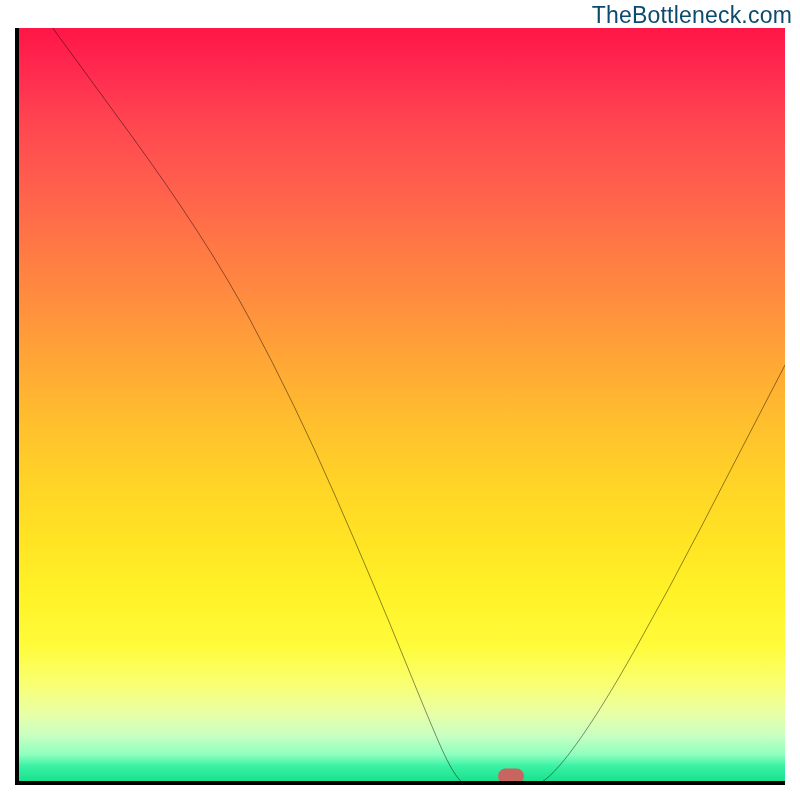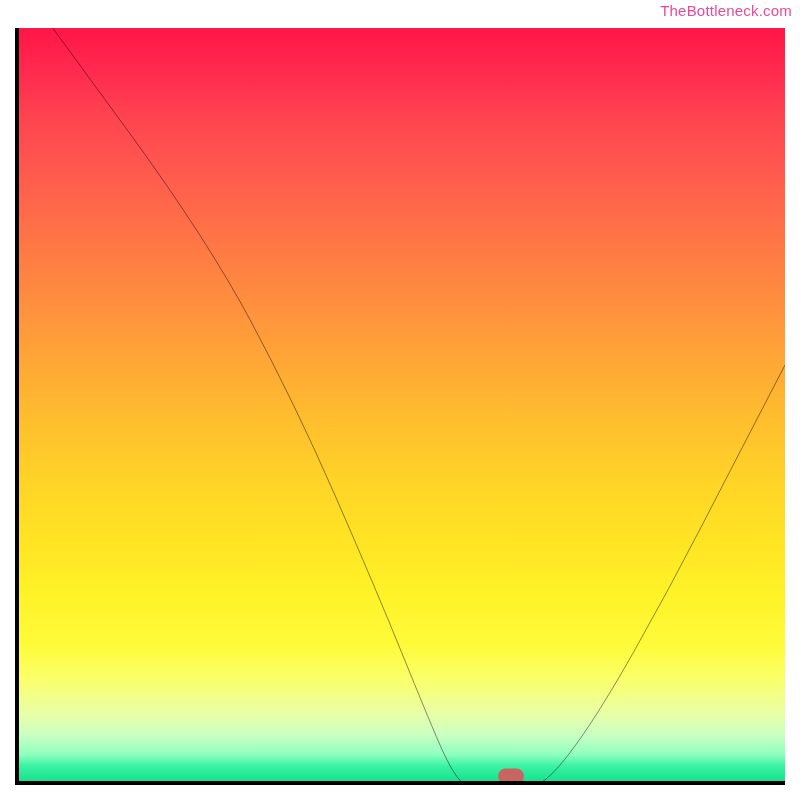--- a/index.html
+++ b/index.html
@@ -12,22 +12,22 @@
   }
   .container {
     position: relative;
     width: 800px;
     height: 800px;
   }
   .watermark {
     position: absolute;
     top: 2px;
     right: 8px;
-    font-size: 15px;
-    color: #ec4899;
+    font-size: 23px;
+    color: #0c4a6e;
     letter-spacing: 0.2px;
     font-weight: 500;
     z-index: 5;
   }
   .plot-frame {
     position: absolute;
     left: 15px;
     top: 28px;
     width: 770px;
     height: 757px;

